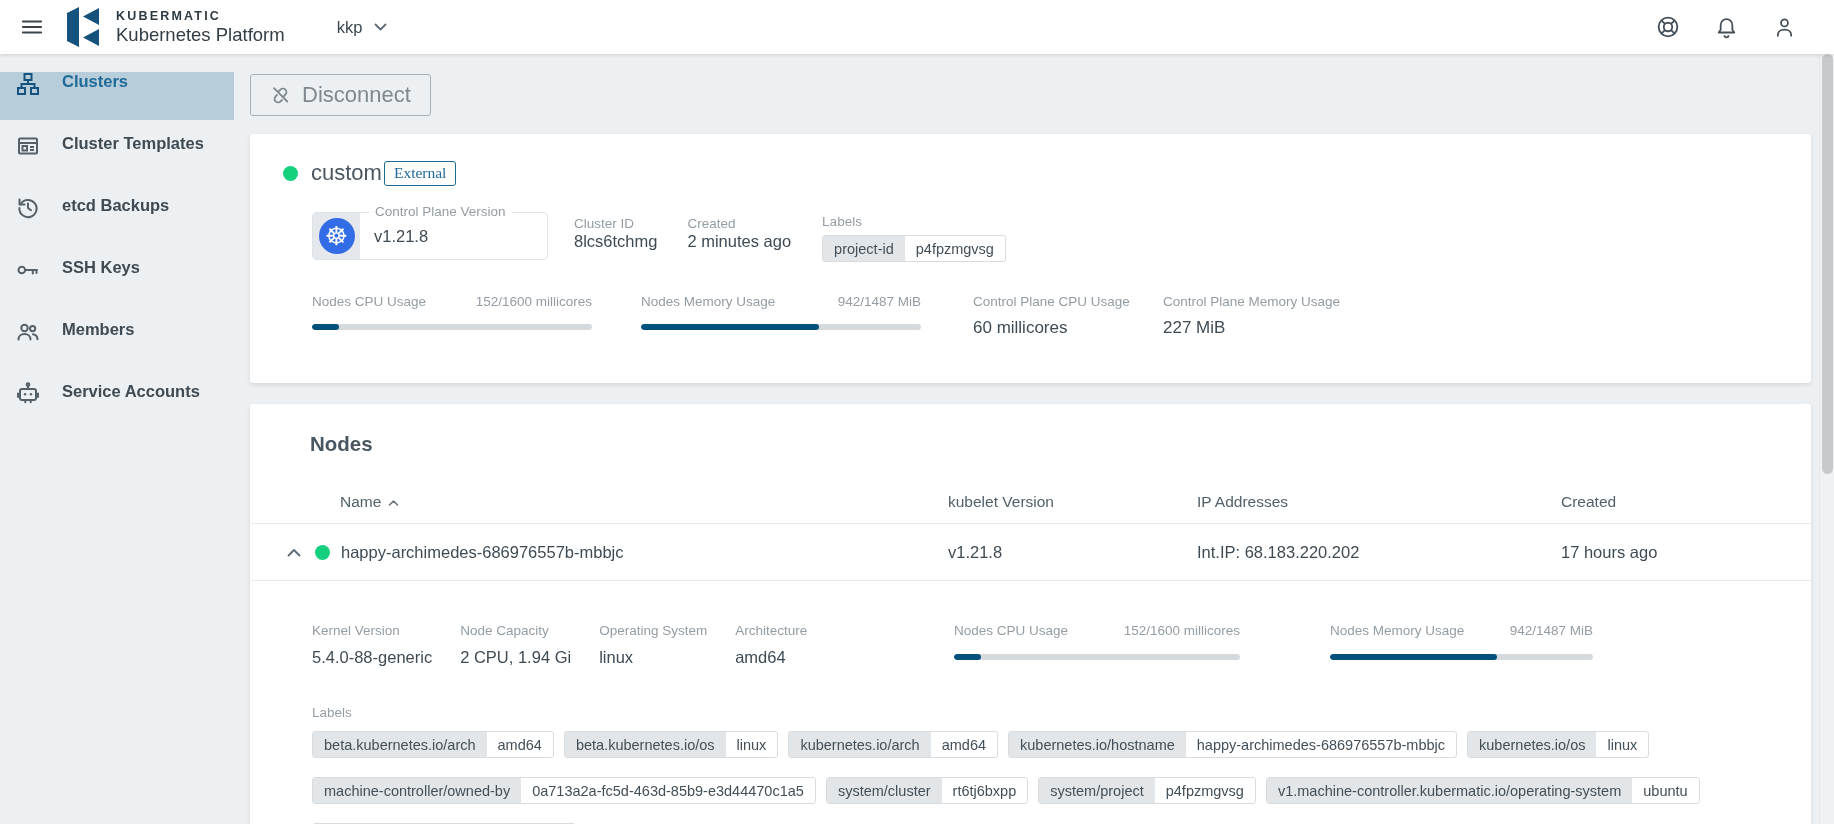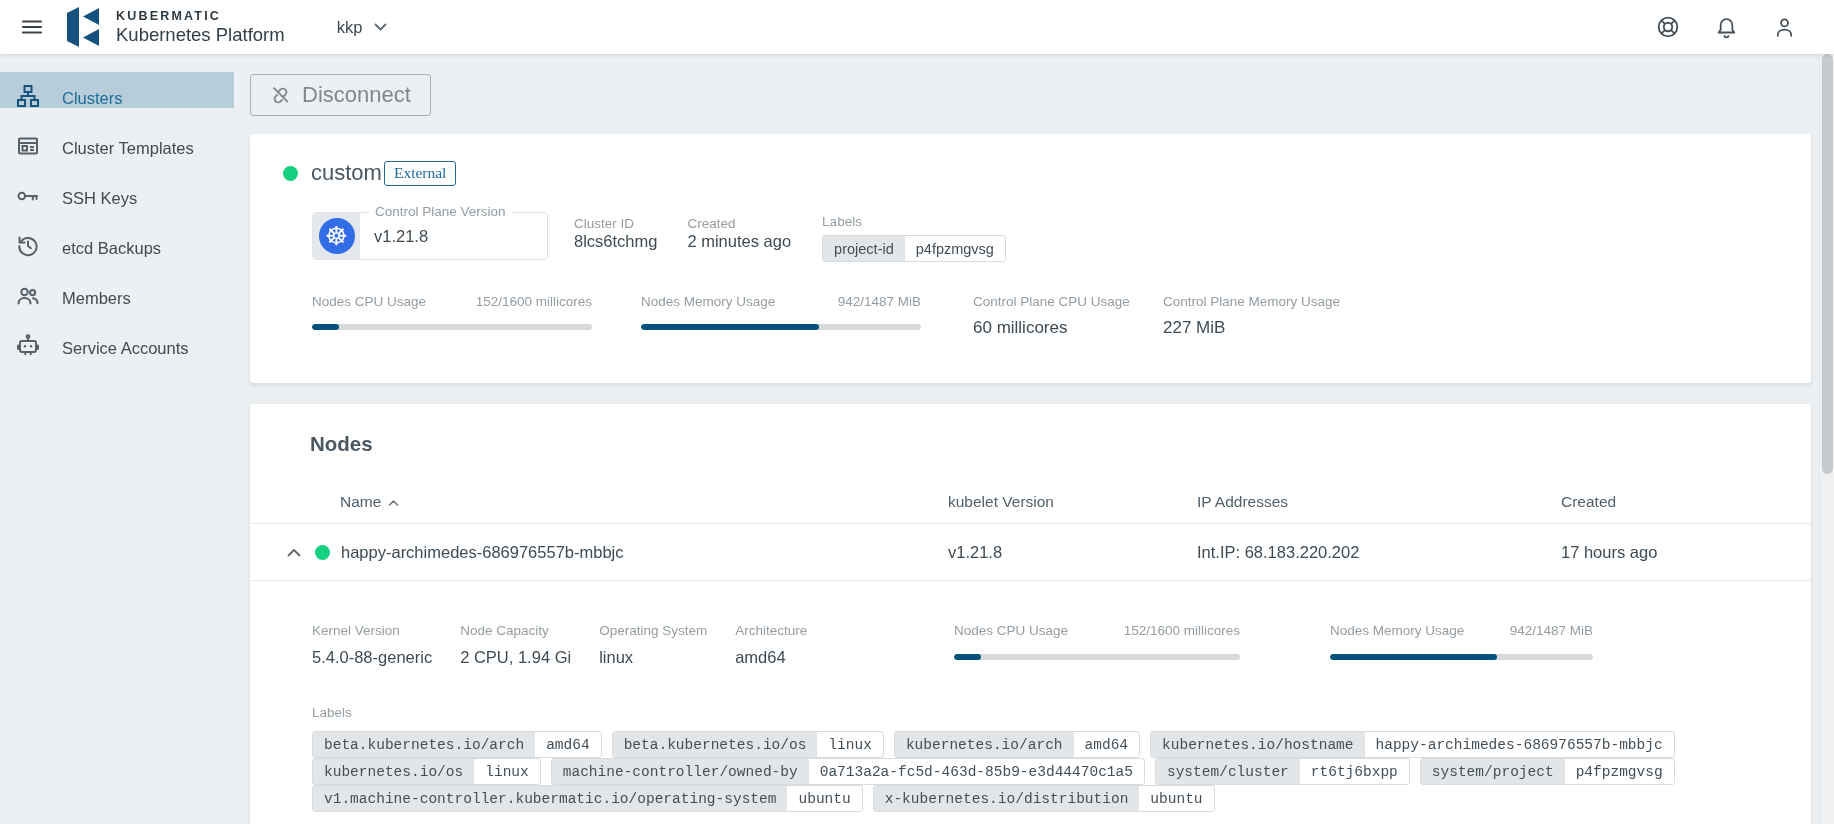--- a/index.html
+++ b/index.html
@@ -35,22 +35,22 @@
     border:none; background:transparent; cursor:pointer; font-size:16.5px; color:#3c4a52;
     font-family:inherit;}
   .project-select .chev{ color:#5f6a72; }
   .topbar-spacer{ flex:1; }
   .top-icon-btn{ width:40px; height:40px; border:none; background:transparent; cursor:pointer;
     display:flex; align-items:center; justify-content:center; color:#454f58; margin-right:18px;}
   .top-icon-btn:last-child{ margin-right:30px; }
 
   
   .sidebar{ position:absolute; top:54px; left:0; width:234px; bottom:0; padding-top:18px; }
-  .side-item{ height:36px; display:flex; align-items:flex-end; margin-bottom:14px; cursor:pointer;
-    color:#3f4a52; font-size:16.5px; }
+  .side-item{ height:48px; display:flex; align-items:flex-start; margin-bottom:14px; cursor:pointer;
+    color:#3f4a52; font-size:16.5px;font-weight:bold; }
   .side-item .icon{ margin-left:16px; width:24px; color:#556069; }
   .side-item .s-label{ margin-left:22px; }
   .side-item.active{ background:var(--sidebar-active-bg); }
   .side-item.active .s-label{ color:var(--accent-blue); }
   .side-item.active .icon{ color:var(--brand-blue); }
 
   
   .main{ position:absolute; left:234px; top:54px; width:1600px; height:770px;
     padding:20px 23px 0 16px; }
   .disconnect-btn{ display:flex; align-items:center; gap:11px; height:42px; padding:0 19px;
@@ -114,21 +114,21 @@
     margin-left:13px; margin-right:11px; flex:none; }
 
   .details-row{ display:flex; align-items:flex-start; padding:42px 218px 0 62px; gap:28px; }
   .detail-col{ display:flex; flex-direction:column; gap:10px; }
   .d-usage{ width:286px; margin-left:auto; flex:none; }
   .d-usage .usage-top{ margin-bottom:16px; }
   .d-usage-mem{ width:263px; margin-left:62px; }
 
   .labels-section{ padding:36px 0 0 62px; }
   .labels-wrap{ margin-top:10px; width:1420px; display:flex; flex-wrap:wrap; }
-  .labels-wrap .chip{ margin:0 10px 0 0;font-family:Liberation Mono, monospace; }
+  .labels-wrap .chip{ margin:0 10px 19px 0; }
 
   
   .scrollbar{ position:absolute; right:0; top:54px; bottom:0; width:15px;
     background:#f0f1f2; border-left:1px solid #e5e7e9; z-index:15; }
   .scroll-thumb{ position:absolute; top:0; left:2px; width:11px; height:420px;
     background:#c6cacd; border-radius:6px; }
 </style>
 </head>
 <body>
 
@@ -207,36 +207,36 @@
         <rect x="3" y="4.5" width="18" height="15" rx="1"></rect>
         <path d="M3 9h18"></path>
         <rect x="6.5" y="12" width="4.5" height="4.5"></rect>
         <path d="M14 13h4M14 16h4"></path>
       </svg>
     </span>
     <span class="s-label">Cluster Templates</span>
   </div>
   <div class="side-item">
     <span class="icon">
-      <svg width="24" height="24" viewBox="0 0 24 24" fill="none" stroke="currentColor" stroke-width="2" stroke-linecap="round">
-        <circle cx="5.8" cy="12" r="3.3"></circle>
-        <path d="M9.1 12H21M16.8 12v3.6M20.5 12v3"></path>
-      </svg>
-    </span>
-    <span class="s-label">SSH Keys</span>
-  </div>
-  <div class="side-item">
-    <span class="icon">
       <svg width="24" height="24" viewBox="0 0 24 24" fill="none" stroke="currentColor" stroke-width="2" stroke-linecap="round" stroke-linejoin="round">
         <path d="M4.5 8.3A8.6 8.6 0 1 1 3.4 12"></path>
         <path d="M3.5 3.5v5h5"></path>
         <path d="M12 7.5V12l3 2.2"></path>
       </svg>
     </span>
     <span class="s-label">etcd Backups</span>
+  </div>
+  <div class="side-item">
+    <span class="icon">
+      <svg width="24" height="24" viewBox="0 0 24 24" fill="none" stroke="currentColor" stroke-width="2" stroke-linecap="round">
+        <circle cx="5.8" cy="12" r="3.3"></circle>
+        <path d="M9.1 12H21M16.8 12v3.6M20.5 12v3"></path>
+      </svg>
+    </span>
+    <span class="s-label">SSH Keys</span>
   </div>
   <div class="side-item">
     <span class="icon">
       <svg width="24" height="24" viewBox="0 0 24 24" fill="none" stroke="currentColor" stroke-width="2" stroke-linecap="round">
         <circle cx="8.5" cy="8" r="3.2"></circle>
         <path d="M2.5 19.5c0-3.3 2.7-5.4 6-5.4s6 2.1 6 5.4"></path>
         <circle cx="16.6" cy="8.6" r="2.6"></circle>
         <path d="M17 14.3c2.7.4 4.5 2.3 4.5 5"></path>
       </svg>
     </span>

